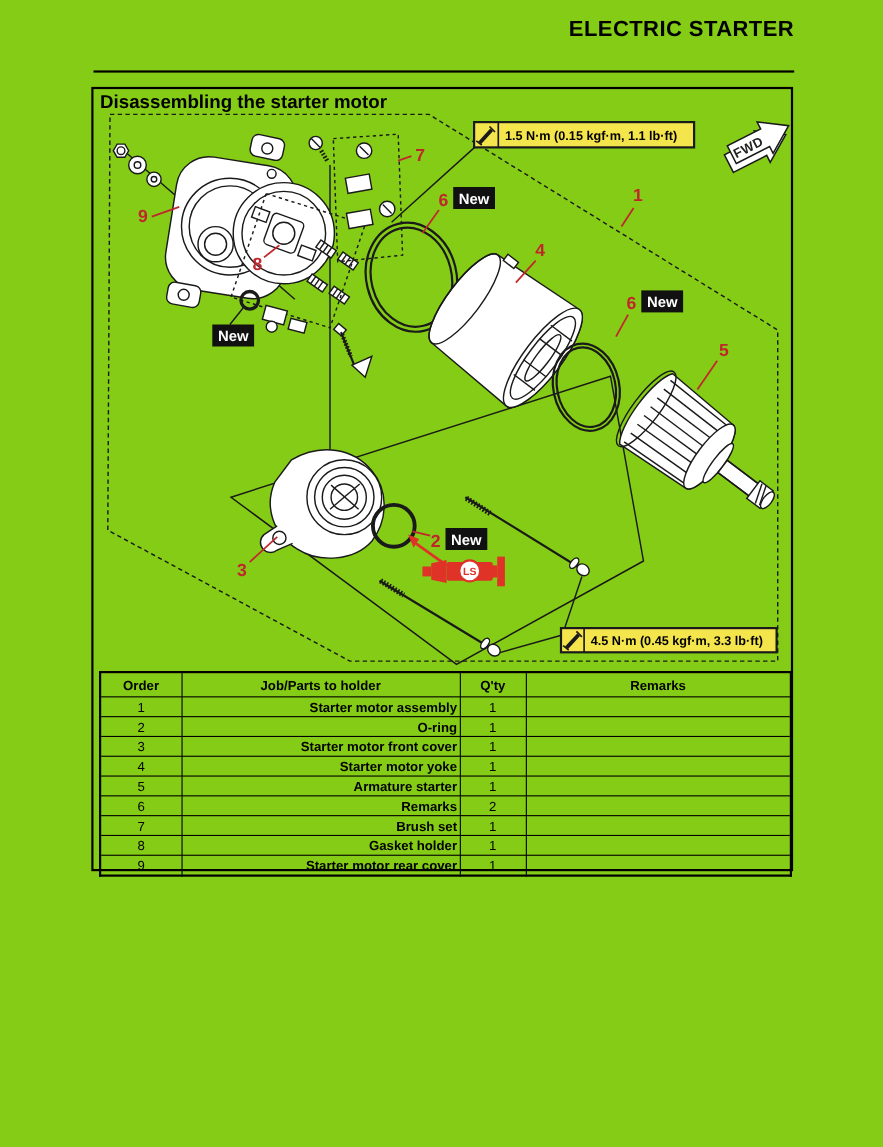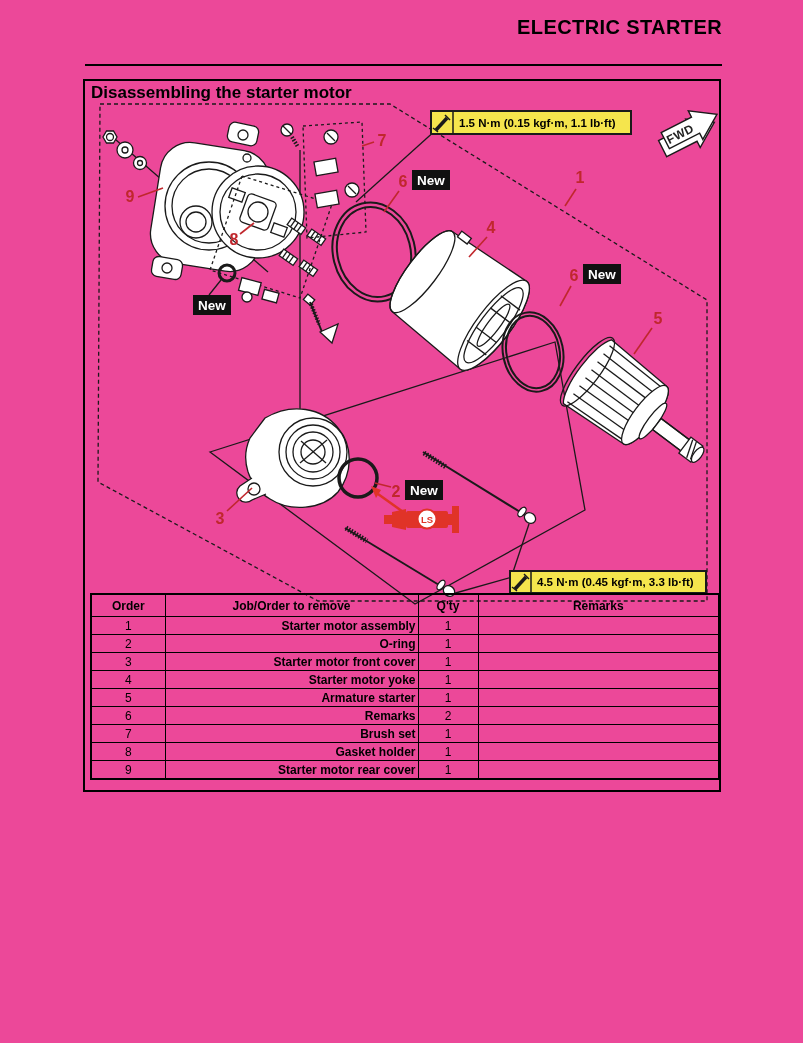--- a/index.html
+++ b/index.html
@@ -1,26 +1,26 @@
 <!DOCTYPE html>
 <html><head>
 <meta charset="utf-8">
 <style>
   html,body{margin:0;padding:0;background:#fff;}
-  .page{position:relative;width:803px;height:1043px;background:#ec4899;color:#000;
+  .page{position:relative;width:803px;height:1043px;background:#84cc16;color:#000;
         font-family:"Liberation Sans",sans-serif;overflow:hidden;}
   .page-title{position:absolute;top:16px;right:81px;margin:0;font-size:20px;
               font-weight:bold;letter-spacing:.4px;}
   .header-rule{position:absolute;top:64px;left:85px;width:637px;height:2px;background:#000;}
   .figure-box{position:absolute;left:83px;top:79px;width:638px;height:713px;
               border:2px solid #000;box-sizing:border-box;}
   .figure-title{position:absolute;left:6px;top:2px;font-size:17px;font-weight:bold;}
   .diagram{position:absolute;left:0;top:0;width:634px;height:527px;}
   svg{font-family:"Liberation Sans",sans-serif;}
-  table.parts{position:absolute;left:5px;top:512px;width:628px;border-collapse:collapse;
+  table.parts{position:absolute;left:5px;top:529px;width:628px;border-collapse:collapse;
               table-layout:fixed;font-size:12px;border:2px solid #000;}
   table.parts th,table.parts td{border:1.5px solid #000;height:17px;padding:0 2px;
               text-align:center;white-space:nowrap;overflow:hidden;}
   table.parts thead th{height:21px;font-size:12px;font-weight:bold;}
   table.parts td.job{text-align:right;padding-left:8px;font-weight:bold;}
   .page-number{position:absolute;top:997px;left:0;width:100%;text-align:center;
                font-size:15.5px;font-weight:bold;}
 </style>
 </head>
 <body>
@@ -312,21 +312,21 @@
     <table class="parts">
       <colgroup>
         <col style="width:74px">
           <col style="width:253px">
           <col style="width:60px">
           <col style="width:241px">
       </colgroup>
       <thead>
         <tr>
           <th>Order</th>
-          <th>Job/Order to remove</th>
+          <th>Job/Parts to holder</th>
           <th>Q'ty</th>
           <th>Remarks</th>
         </tr>
       </thead>
       <tbody>
         <tr>
           <td>1</td>
             <td class="job">Starter motor assembly</td>
             <td>1</td>
             <td></td>

